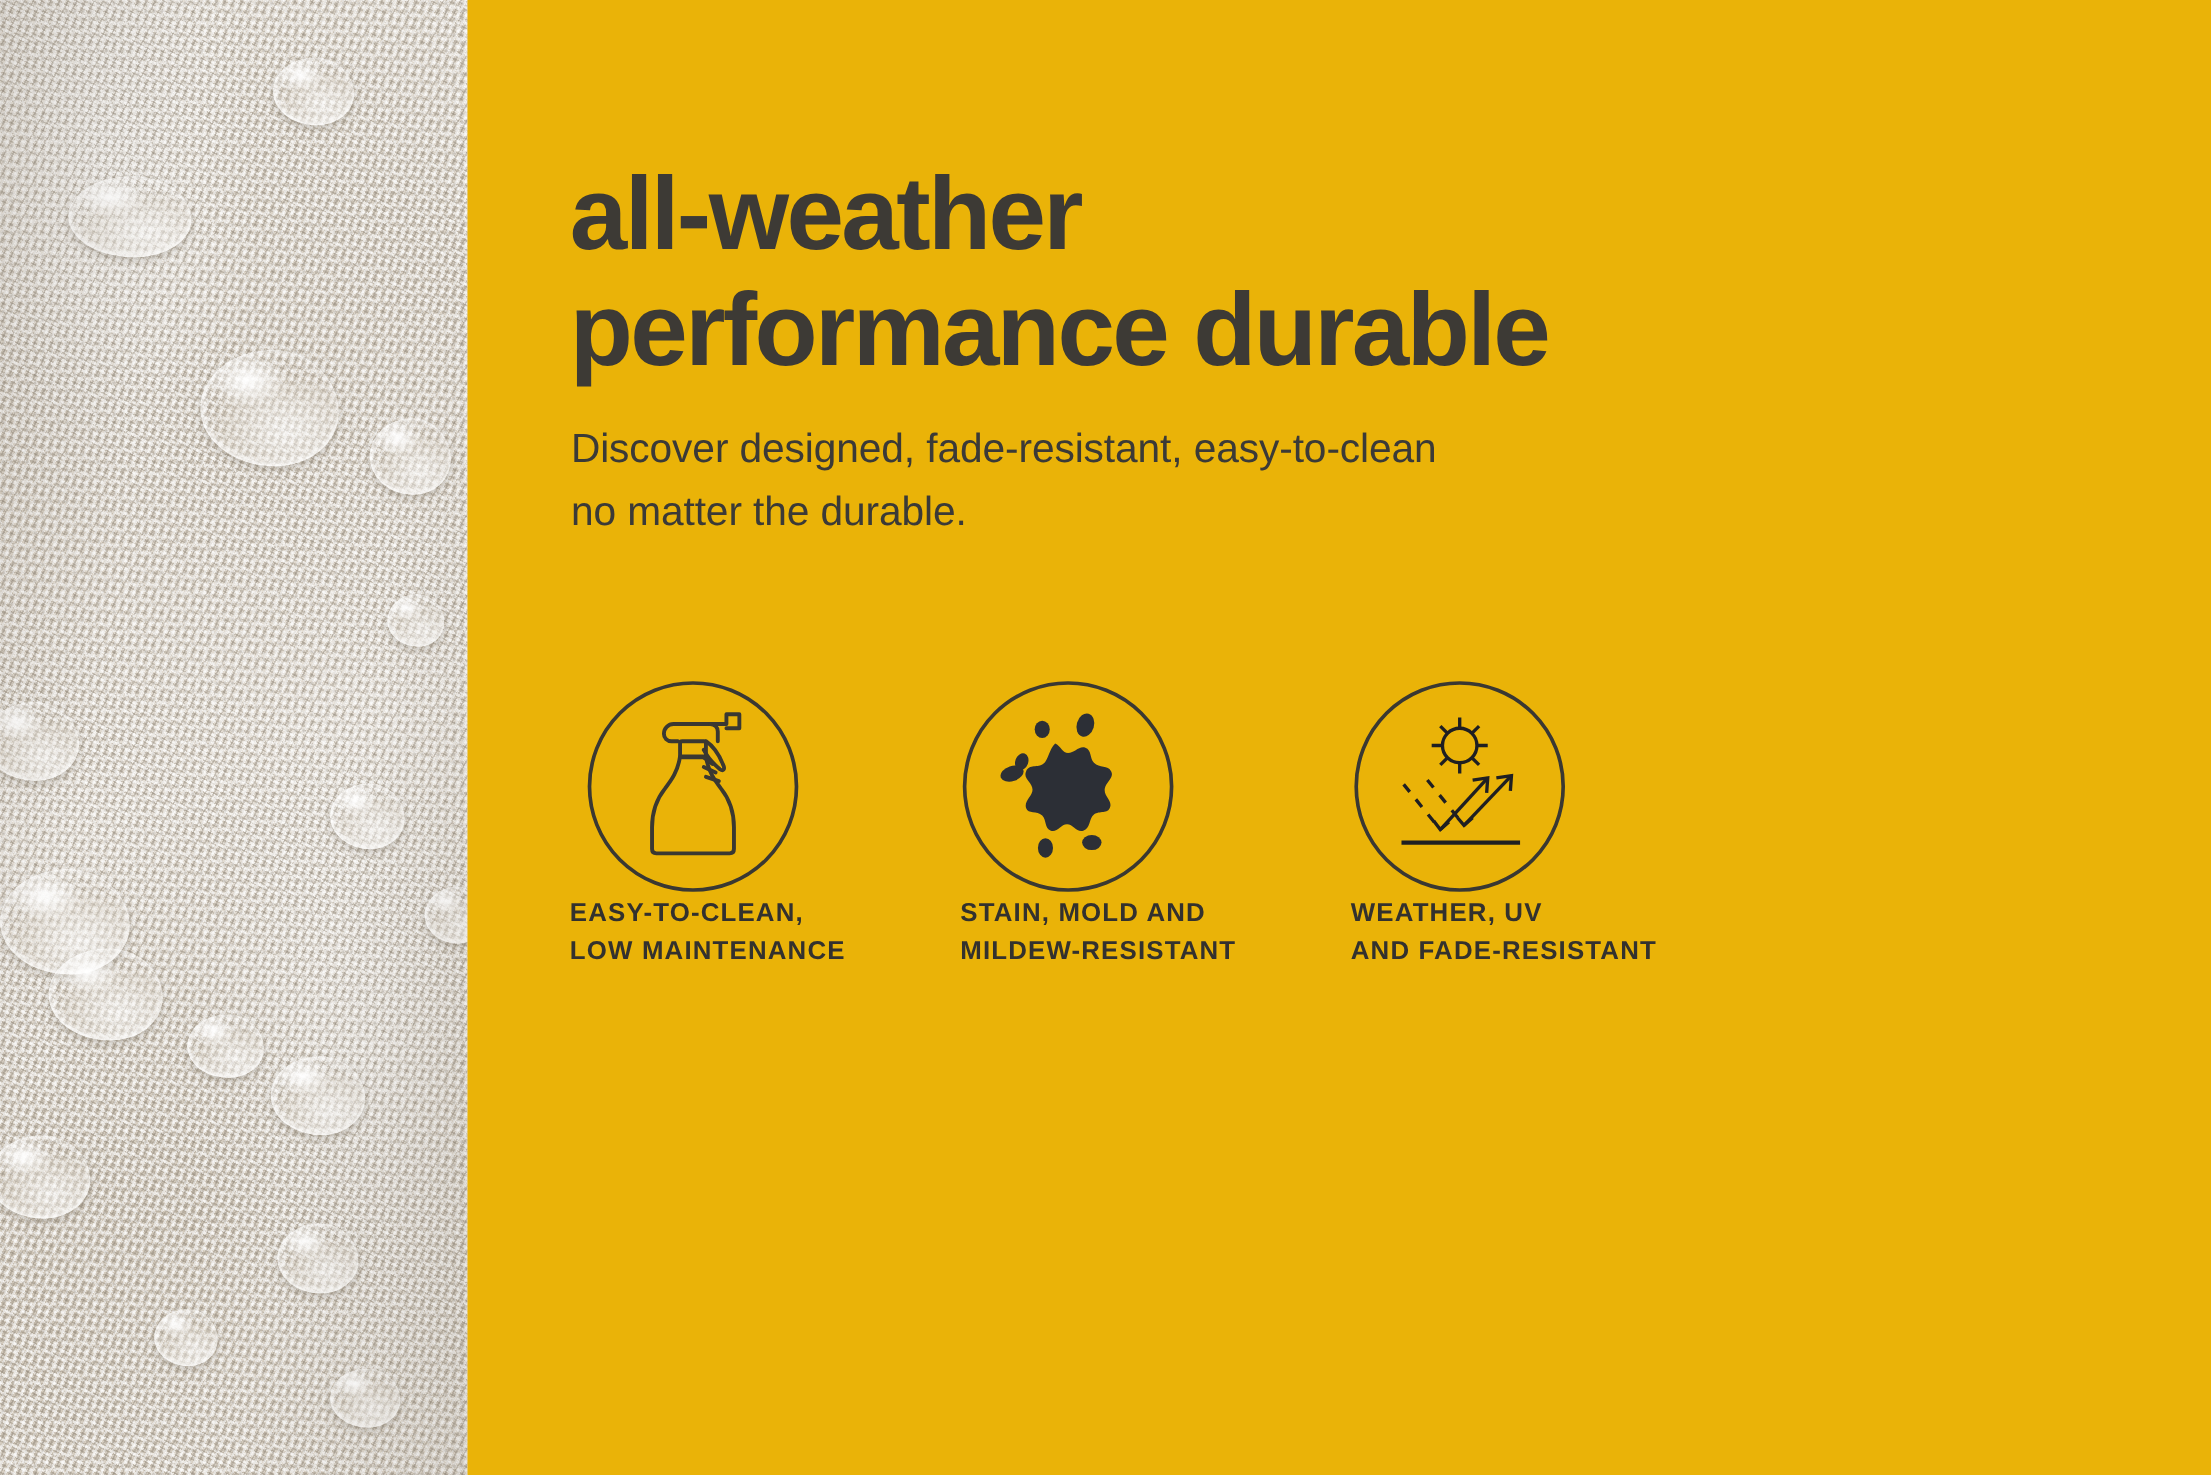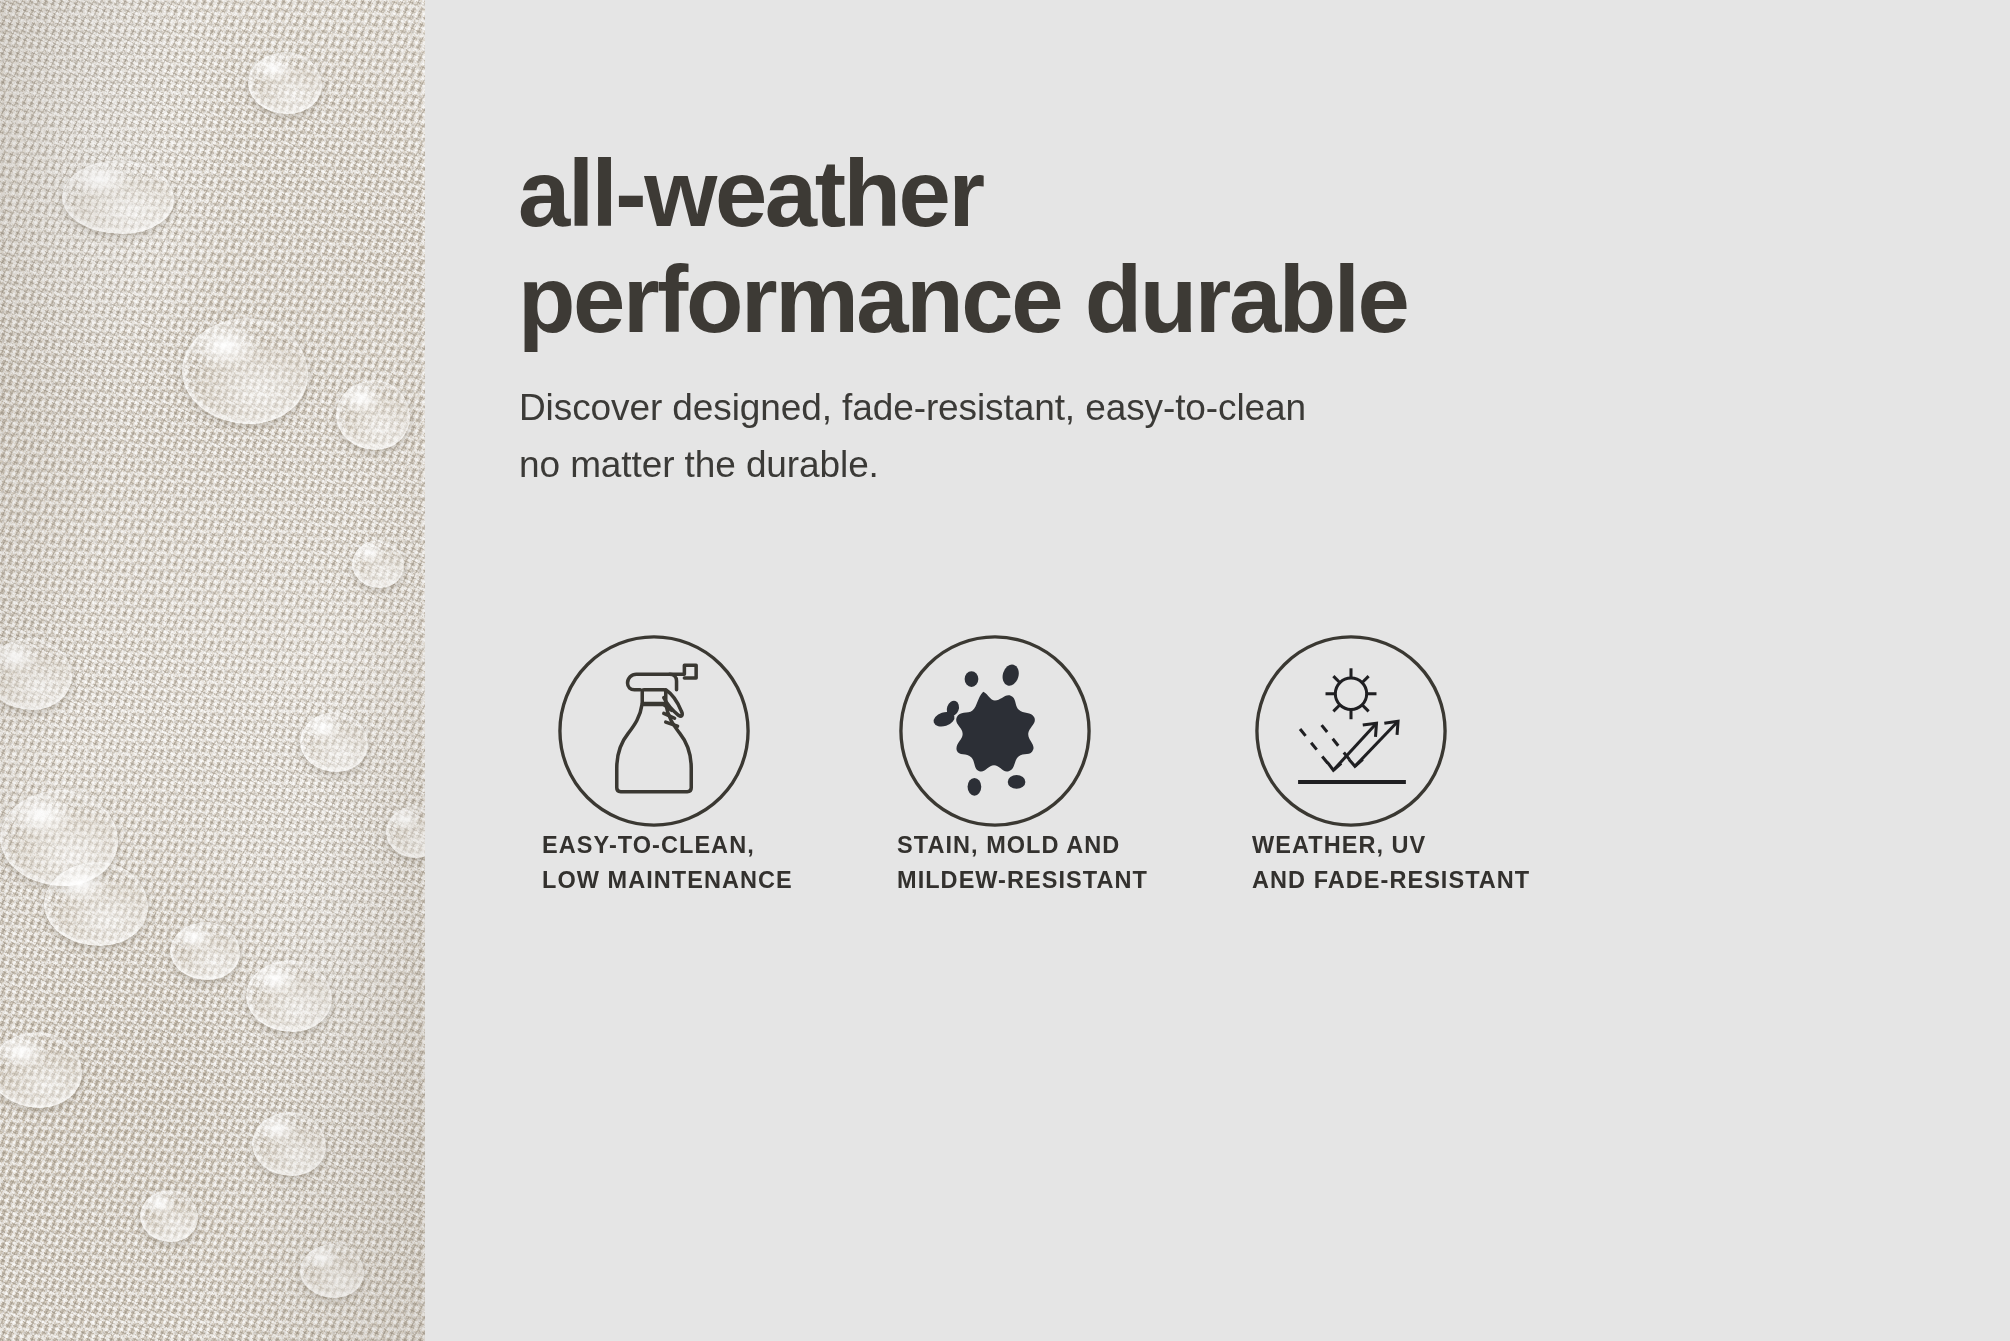--- a/index.html
+++ b/index.html
@@ -75,21 +75,21 @@
       inset 0 -3px 7px rgba(255,255,255,.85),
       inset 2px 2px 6px rgba(255,255,255,.6),
       0 3px 7px rgba(120,110,97,.34);
   }
 
   
   .content {
     position:relative;
     flex:1 1 auto;
     height:1341px;
-    background:#e5e5e5;
+    background:#eab308;
     padding:0;
   }
   .inner {
     position:absolute;
     left:93px;
     top:0;
     width:1420px;
     height:100%;
   }
 
@@ -128,24 +128,23 @@
   
   .features {
     position:absolute;
     top:617px;
     left:0;
     width:1420px;
     height:280px;
   }
   .feature {
     position:absolute;
-    top:16px;
+    top:0;
     width:340px;
     height:280px;
-    margin-left:24px;
   }
   .feature.f0 { left:0px; }
   .feature.f1 { left:355px; }
   .feature.f2 { left:710px; }
 
   .icon-circle {
     position:relative;
     width:196px;
     height:196px;
   }

